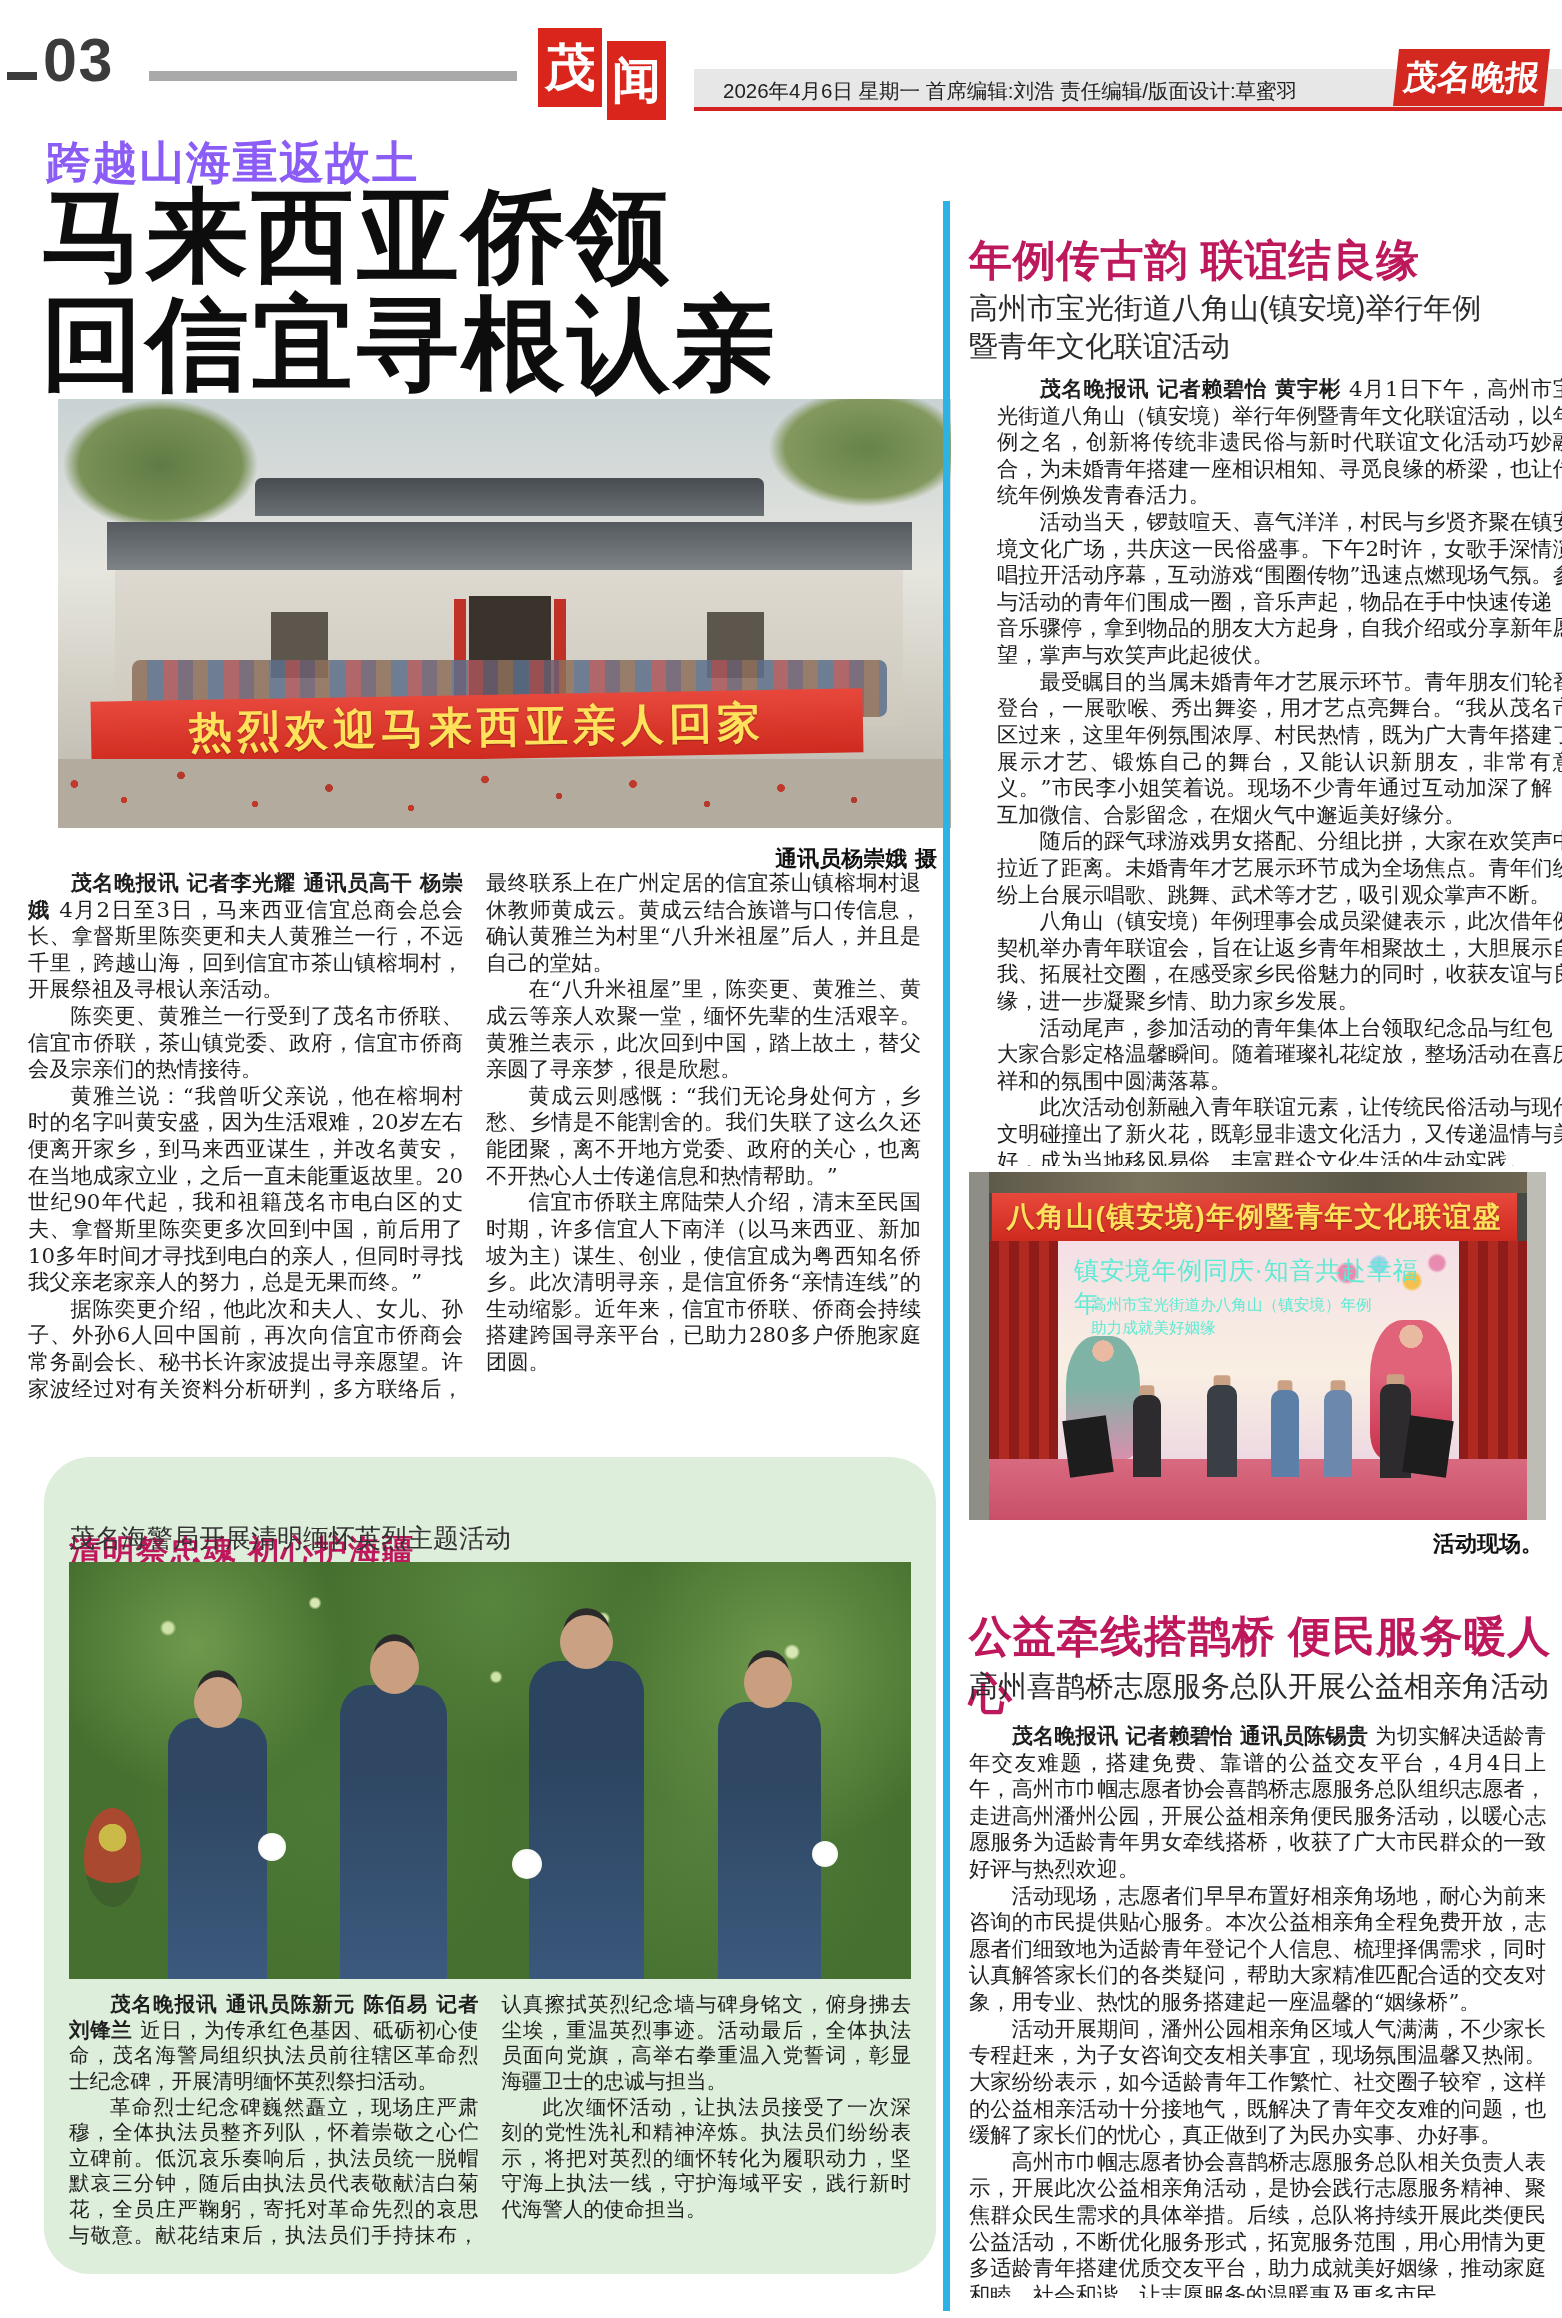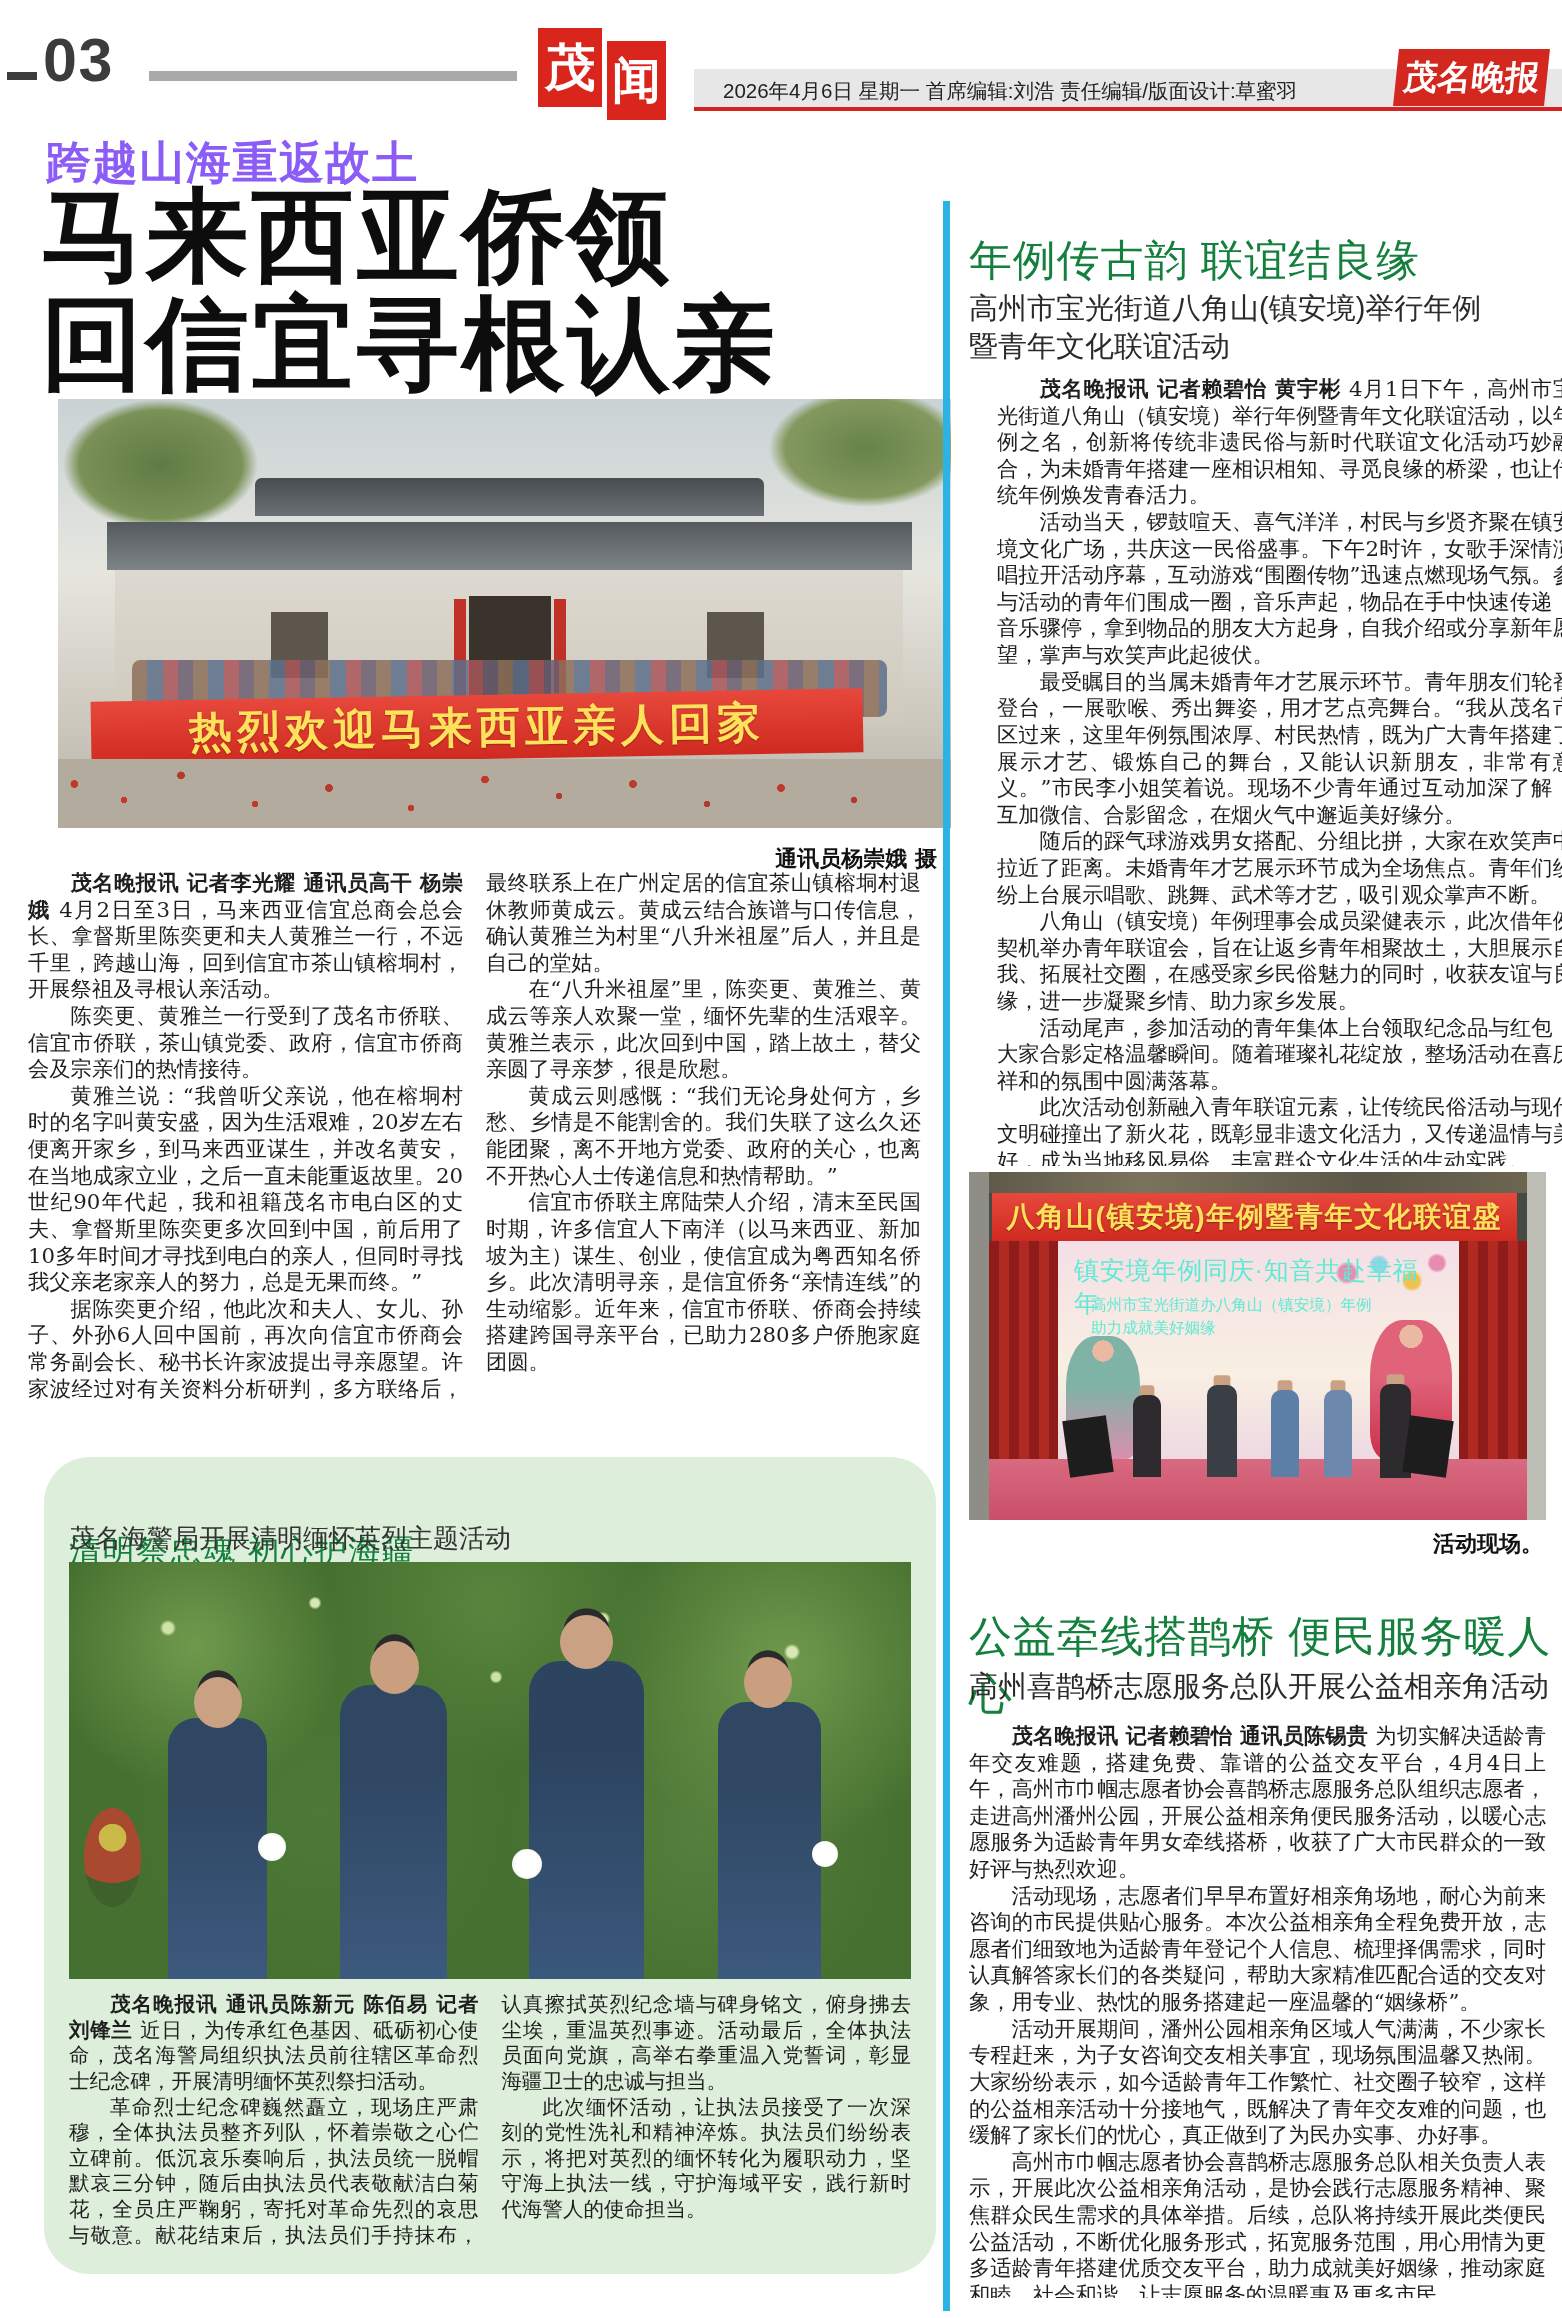--- a/index.html
+++ b/index.html
@@ -13,21 +13,21 @@
   .darkdash{background:#3c3c3c;}
   .logo-block{background:#d9251c;color:#fff;font-weight:bold;text-align:center;}
   .dateband{background:#e7e7e7;}
   .dateline{font-size:20.5px;color:#222;white-space:nowrap;}
   .redline{background:#d42222;}
   .masthead{background:#d3281f;color:#fff;text-align:center;
             font-family:"DejaVu Serif",serif;font-weight:bold;transform:skewX(-6deg);}
   
   .kicker{font-size:45px;font-weight:bold;color:#8b5cf6;letter-spacing:1.6px;}
   .mainhead{font-size:102px;font-weight:900;line-height:1.06;letter-spacing:3.3px;color:#0d0d0d;}
-  .h2title{font-weight:normal;color:#15803d;}
+  .h2title{font-weight:bold;color:#be185d;}
   .h2sub{font-weight:normal;color:#2a2a2a;}
   
   .bodytext{font-family:"DejaVu Serif","Liberation Serif",serif;font-size:21.3px;line-height:1.25;
             color:#1e1e1e;text-align:justify;overflow:hidden;}
   .bodytext p{margin:0;text-indent:2em;}
   .bodytext b{font-family:"DejaVu Sans","Liberation Sans",sans-serif;font-weight:bold;}
   .twocol{column-count:2;column-gap:23px;}
   .caption{font-family:"DejaVu Serif",serif;font-size:22px;font-weight:bold;color:#111;text-align:right;}
   
   .greenbox{background:#ddeeda;border-radius:46px;}

